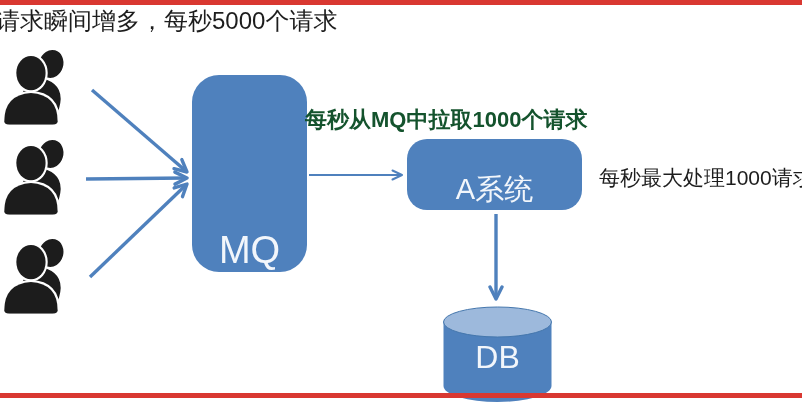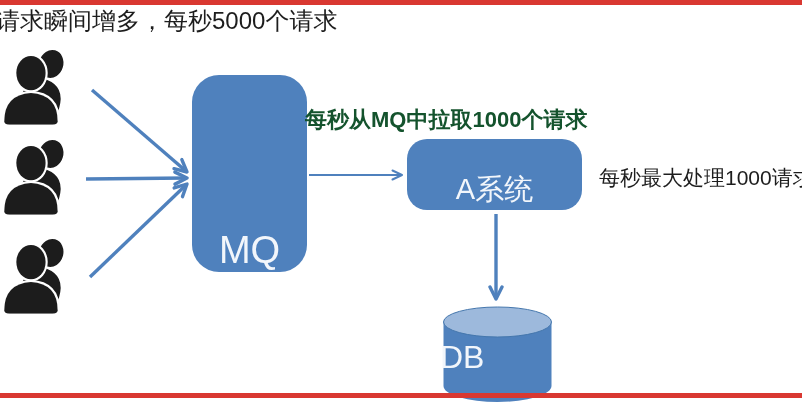--- a/index.html
+++ b/index.html
@@ -62,20 +62,21 @@
     left: 599px; top: 164px;
     font-size: 21px;
     color: #1d1d1d;
     white-space: nowrap;
     z-index: 7;
   }
   #db-cylinder { left: 440px; top: 306px; width: 115px; height: 97px; z-index: 8; }
   #db-label {
     left: 440px; top: 338px;
     width: 115px; height: 38px;
+    text-align: center;
     font-size: 32px;
     color: #f2f6fb;
     z-index: 9;
     line-height: 38px;
   }
 </style>
 </head>
 <body>
 
 <svg width="0" height="0" style="position:absolute" aria-hidden="true">

